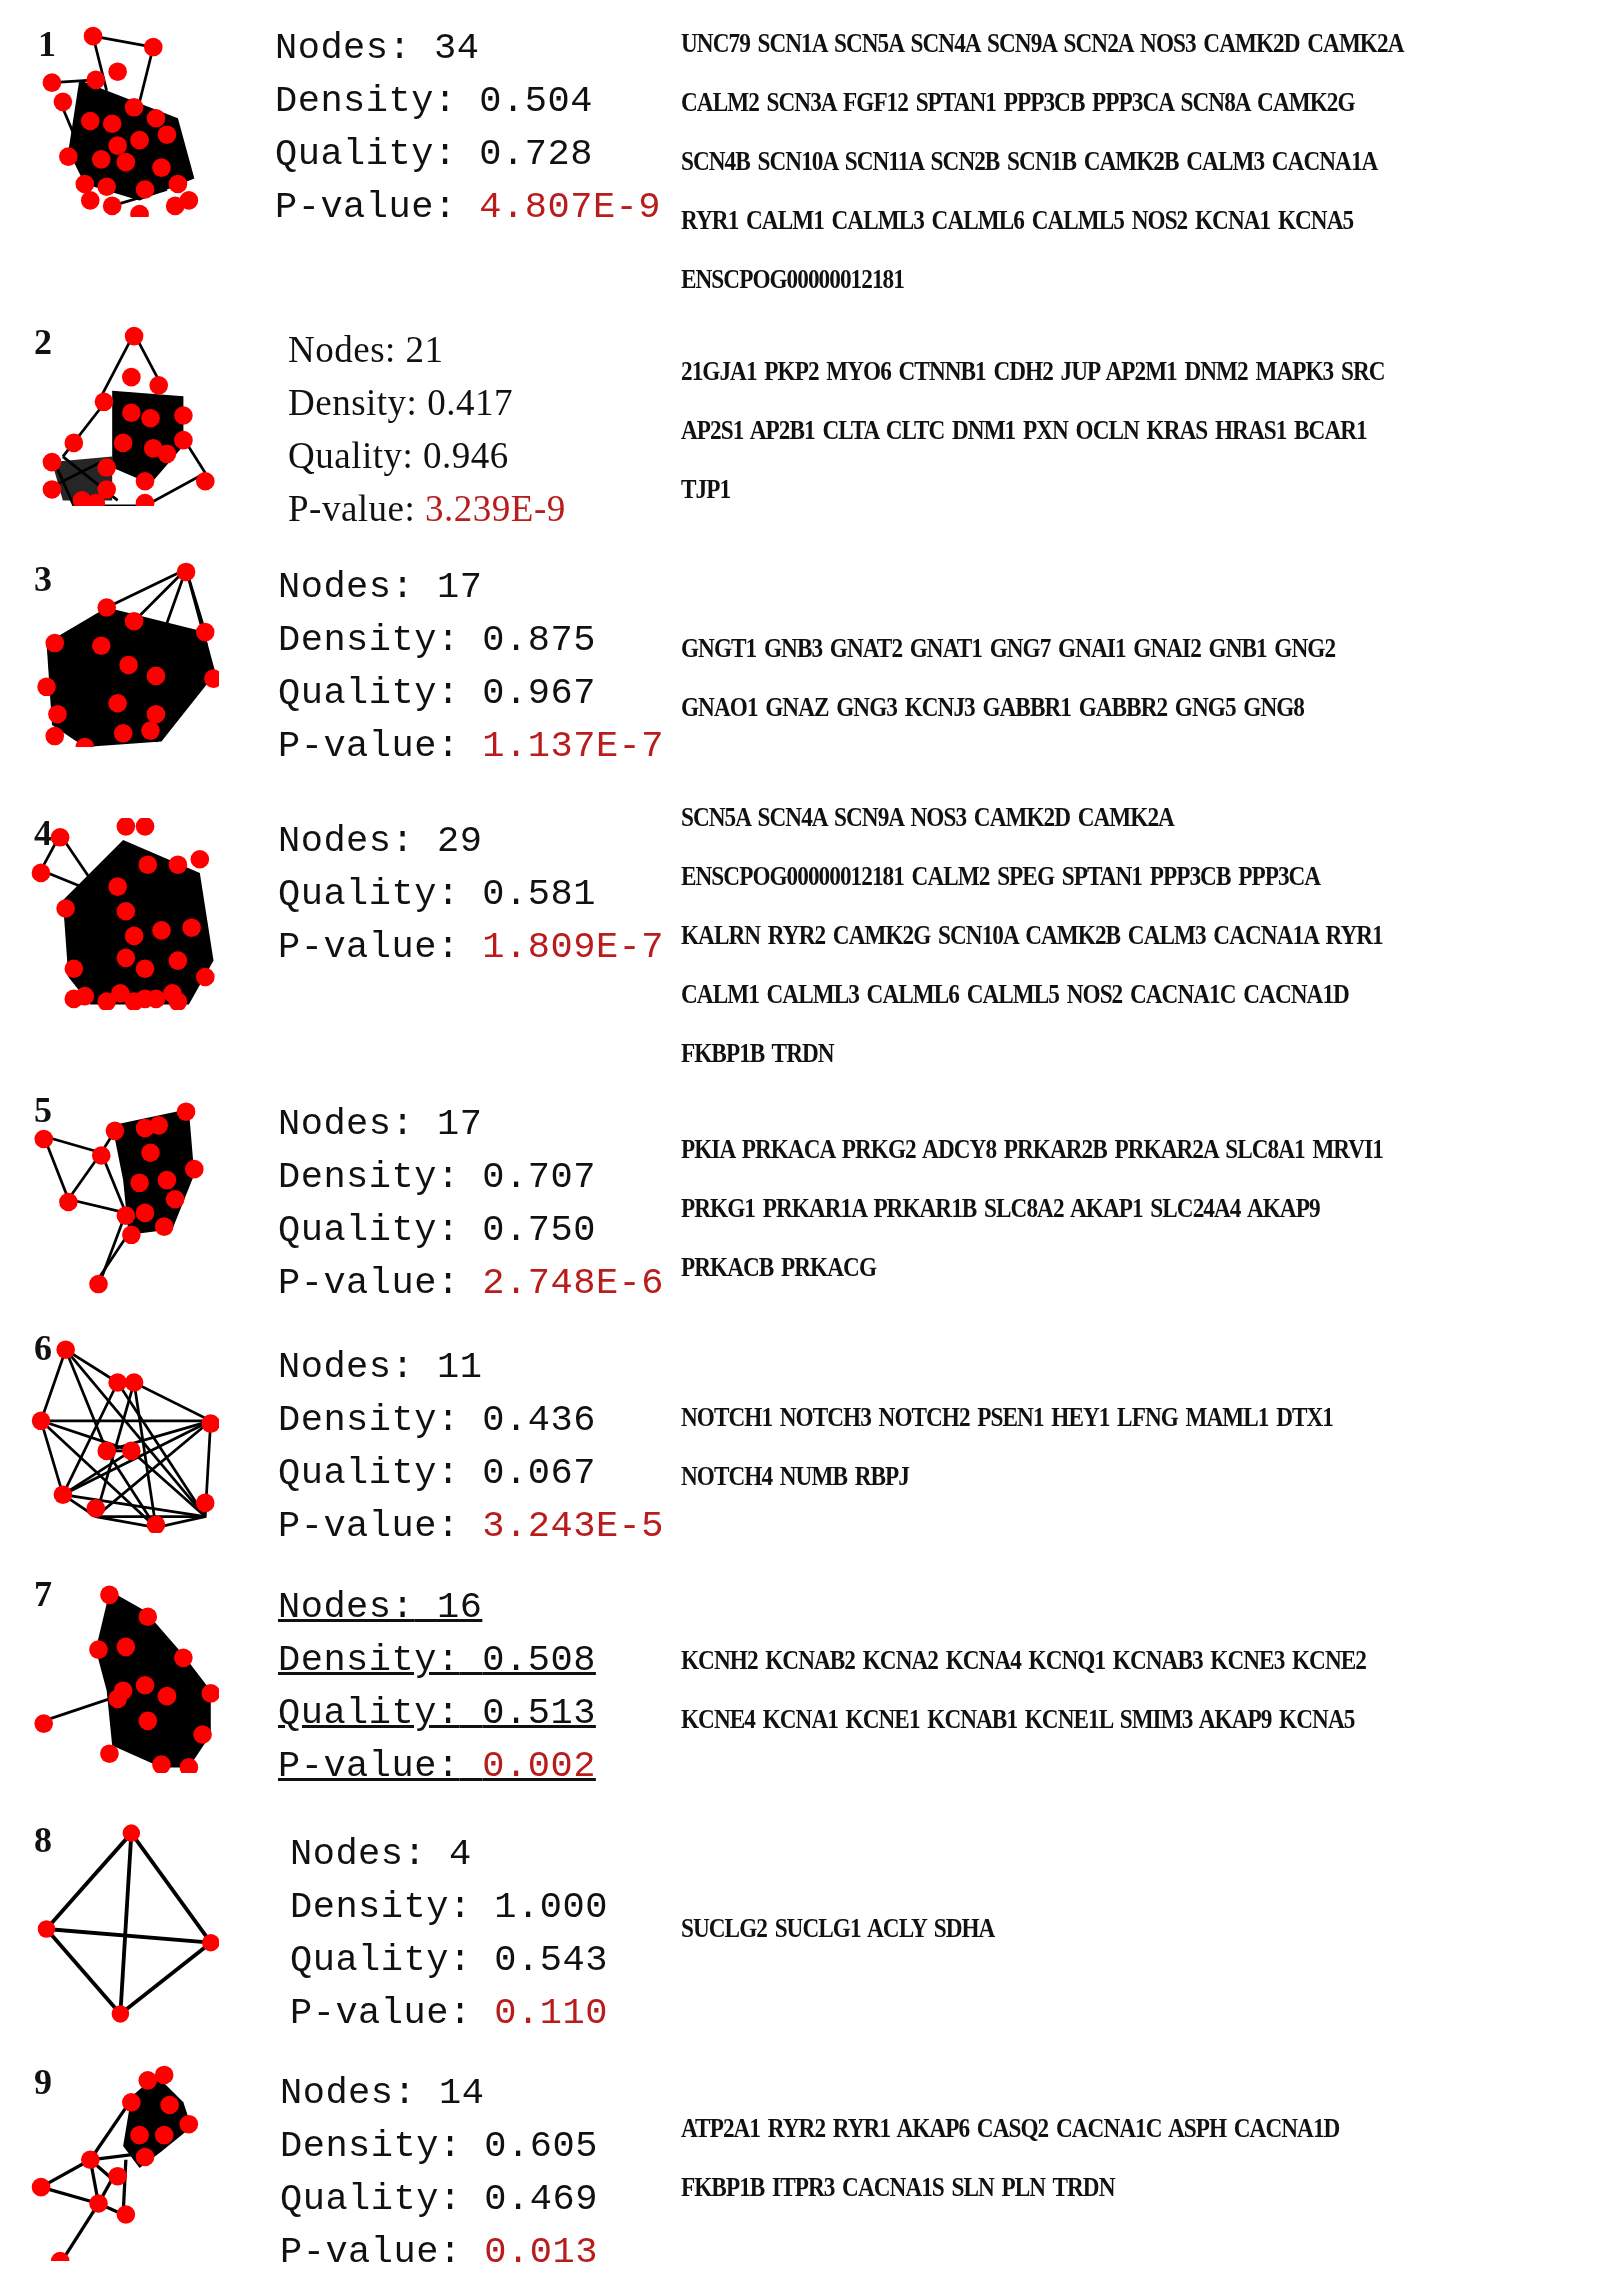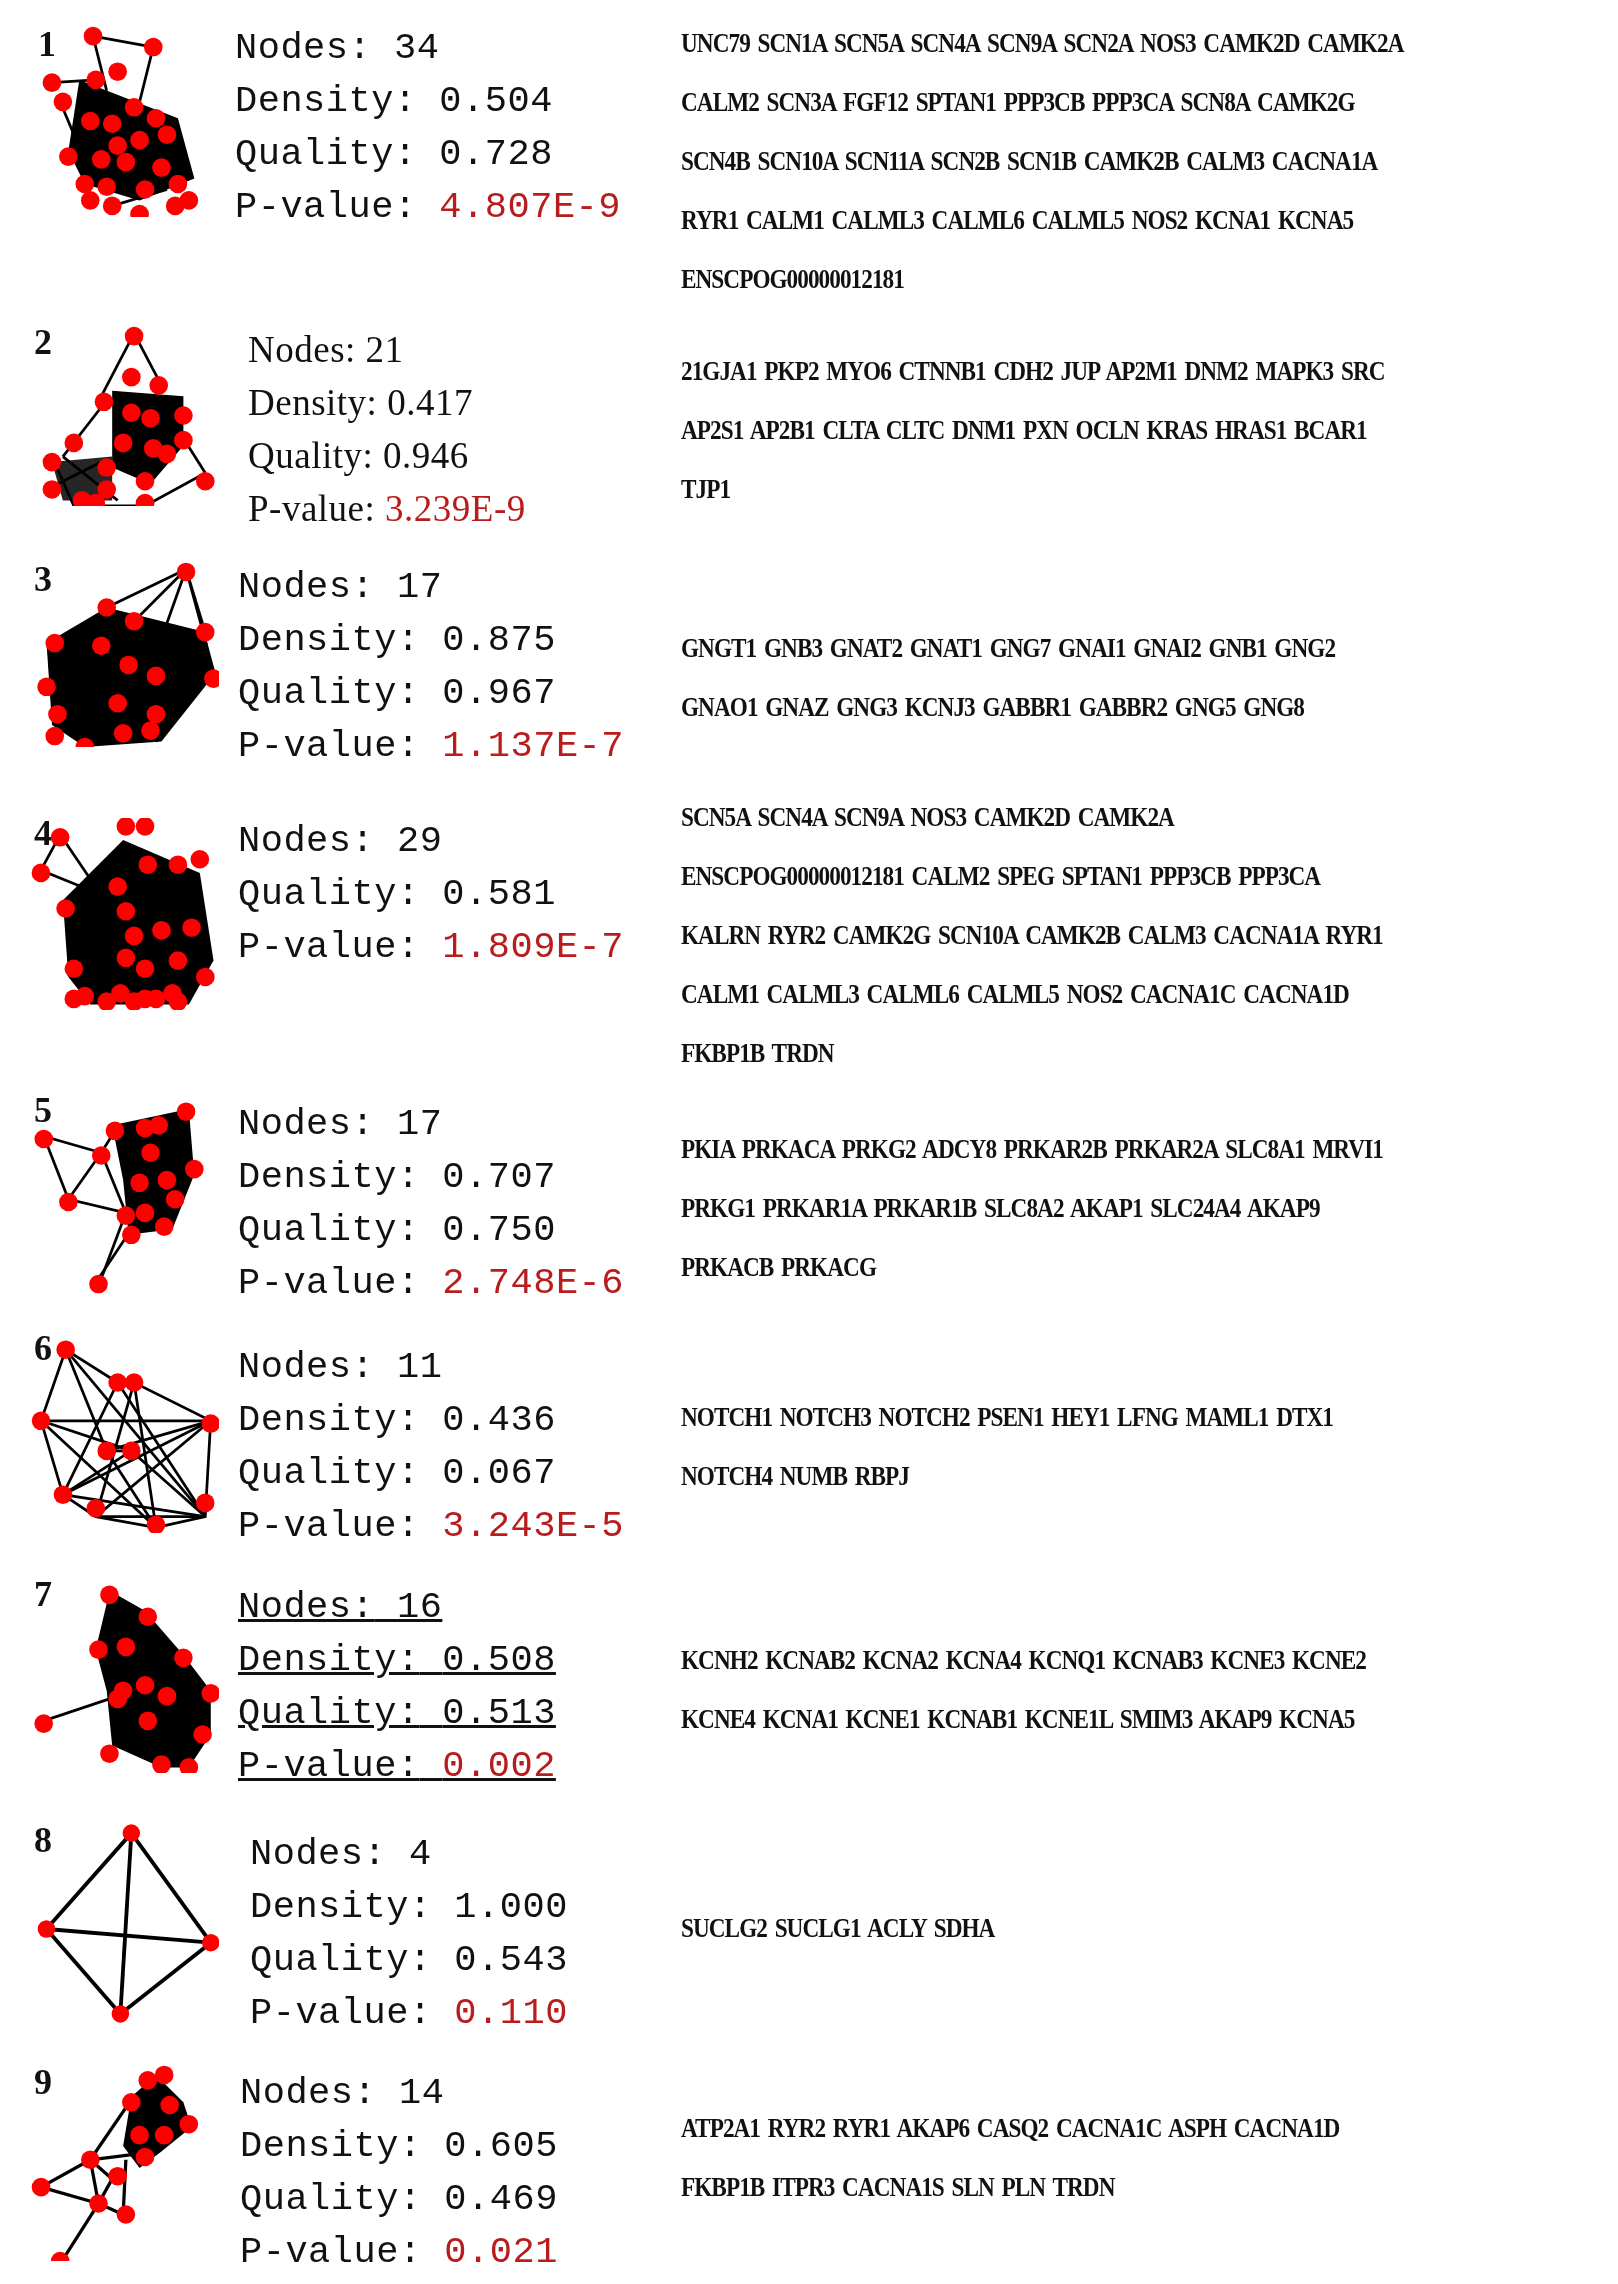--- a/index.html
+++ b/index.html
@@ -1,21 +1,21 @@
 <!DOCTYPE html>
 <html style="font-size:8.8px"><head>
 <meta charset="utf-8">
 <style>
   html,body{margin:0;padding:0;background:#ffffff;}
   body{width:1618px;height:2284px;position:relative;overflow:hidden;}
   .row{position:absolute;left:0;width:1618px;}
   .num{position:absolute;font-family:"Liberation Serif",serif;font-weight:bold;font-size:36px;color:#111;line-height:1;}
   .graph{position:absolute;}
   .stats{position:absolute;font-family:"Liberation Mono","DejaVu Sans Mono",monospace;font-size:37px;color:#111;line-height:53px;letter-spacing:0.5px;}
-  .stats .line{white-space:nowrap;height:53px;}
+  .stats .line{white-space:nowrap;height:53px;margin-left:40px;}
   .stats .val{color:#111;}
   .stats .pval{color:#b91c1c;}
   .genes{position:absolute;left:681px;font-family:"Liberation Serif",serif;font-weight:bold;font-size:27px;color:#111;line-height:59px;letter-spacing:-1.1px;word-spacing:3.3px;transform:scaleX(0.86);transform-origin:left top;width:1089px;}
   .genes .gl{white-space:nowrap;height:59px;}
 </style>
 </head>
 <body>
 
 <div class="row" style="top:0;height:290px;">
   <div class="num" style="left:38px;top:26px;">1</div>
@@ -419,20 +419,20 @@
         <circle cx="20" cy="225" r="17"></circle>
         <circle cx="125" cy="255" r="17"></circle>
       <circle cx="175" cy="275" r="17"></circle>
         <circle cx="55" cy="360" r="17"></circle>
     </g>
   </svg>
   <div class="stats" style="left:240px;top:24.6px;">
     <div class="line"><span>Nodes:</span> <span class="val">14</span></div>
     <div class="line"><span>Density:</span> <span class="val">0.605</span></div>
     <div class="line"><span>Quality:</span> <span class="val">0.469</span></div>
-    <div class="line"><span>P-value:</span> <span class="pval">0.021</span></div>
+    <div class="line"><span>P-value:</span> <span class="pval">0.013</span></div>
   </div>
   <div class="genes" style="top:57px;">
     <div class="gl">ATP2A1 RYR2 RYR1 AKAP6 CASQ2 CACNA1C ASPH CACNA1D</div>
     <div class="gl">FKBP1B ITPR3 CACNA1S SLN PLN TRDN</div>
   </div>
 </div>
 
 
 </body></html>

